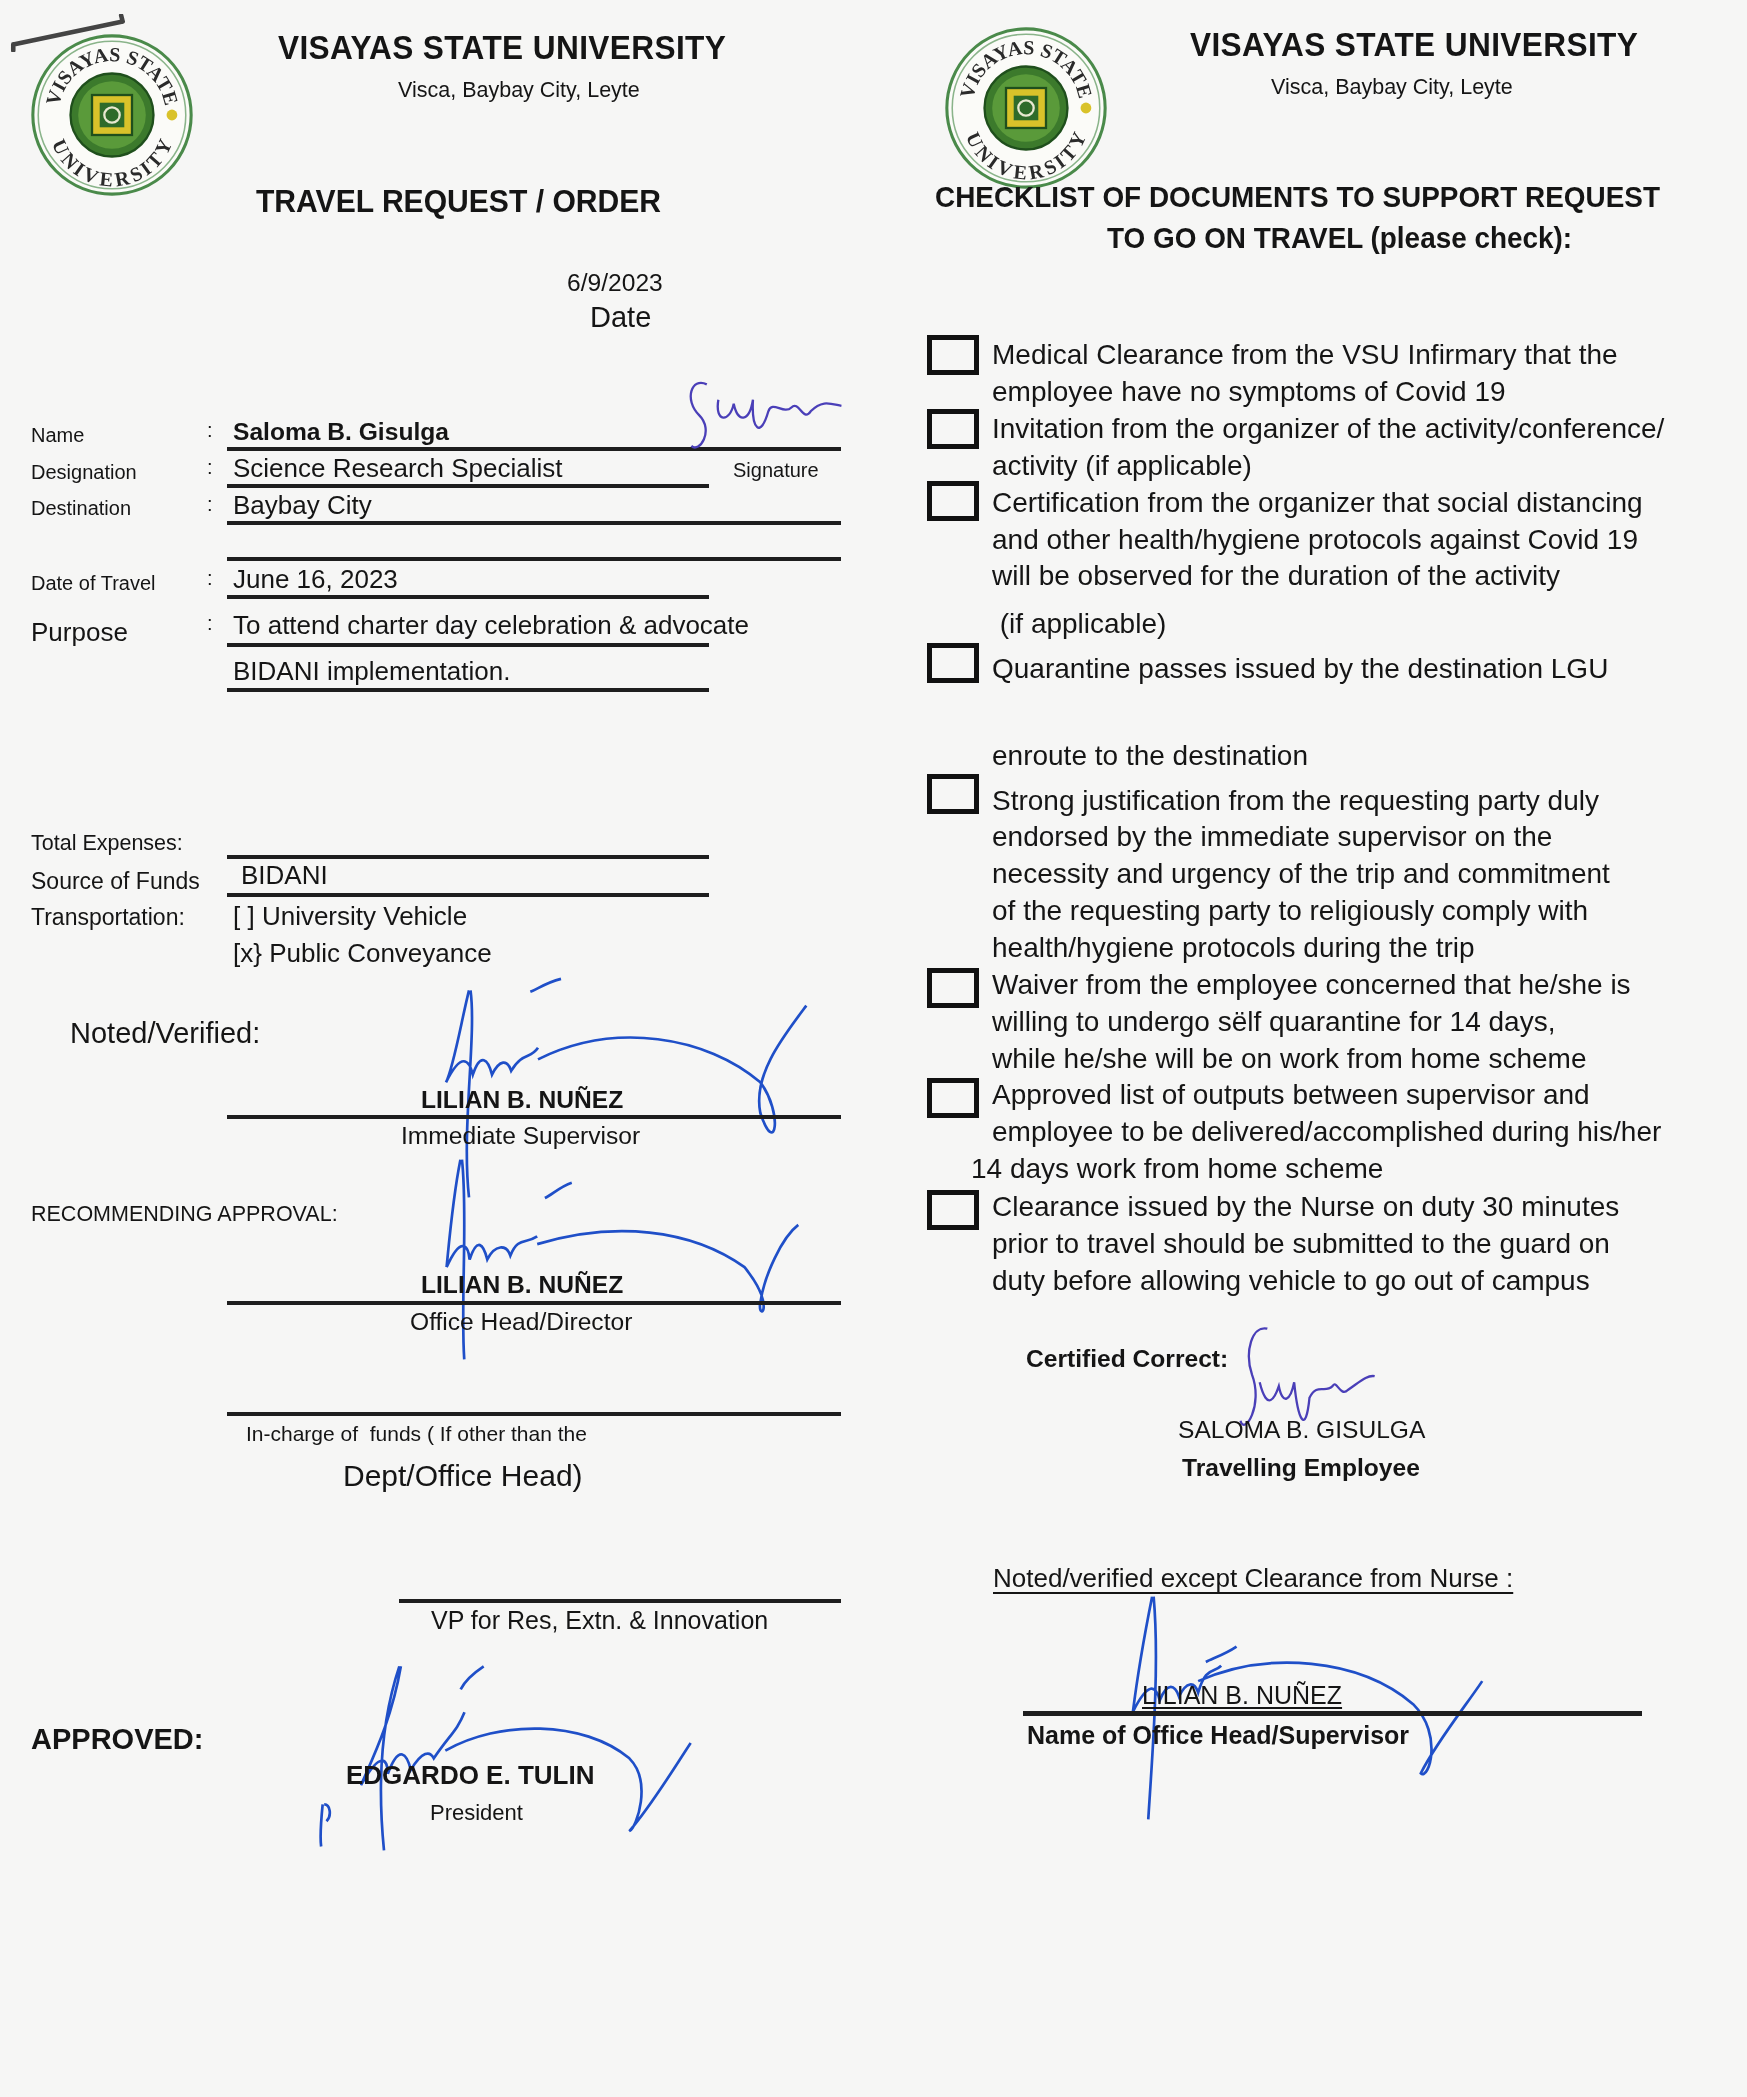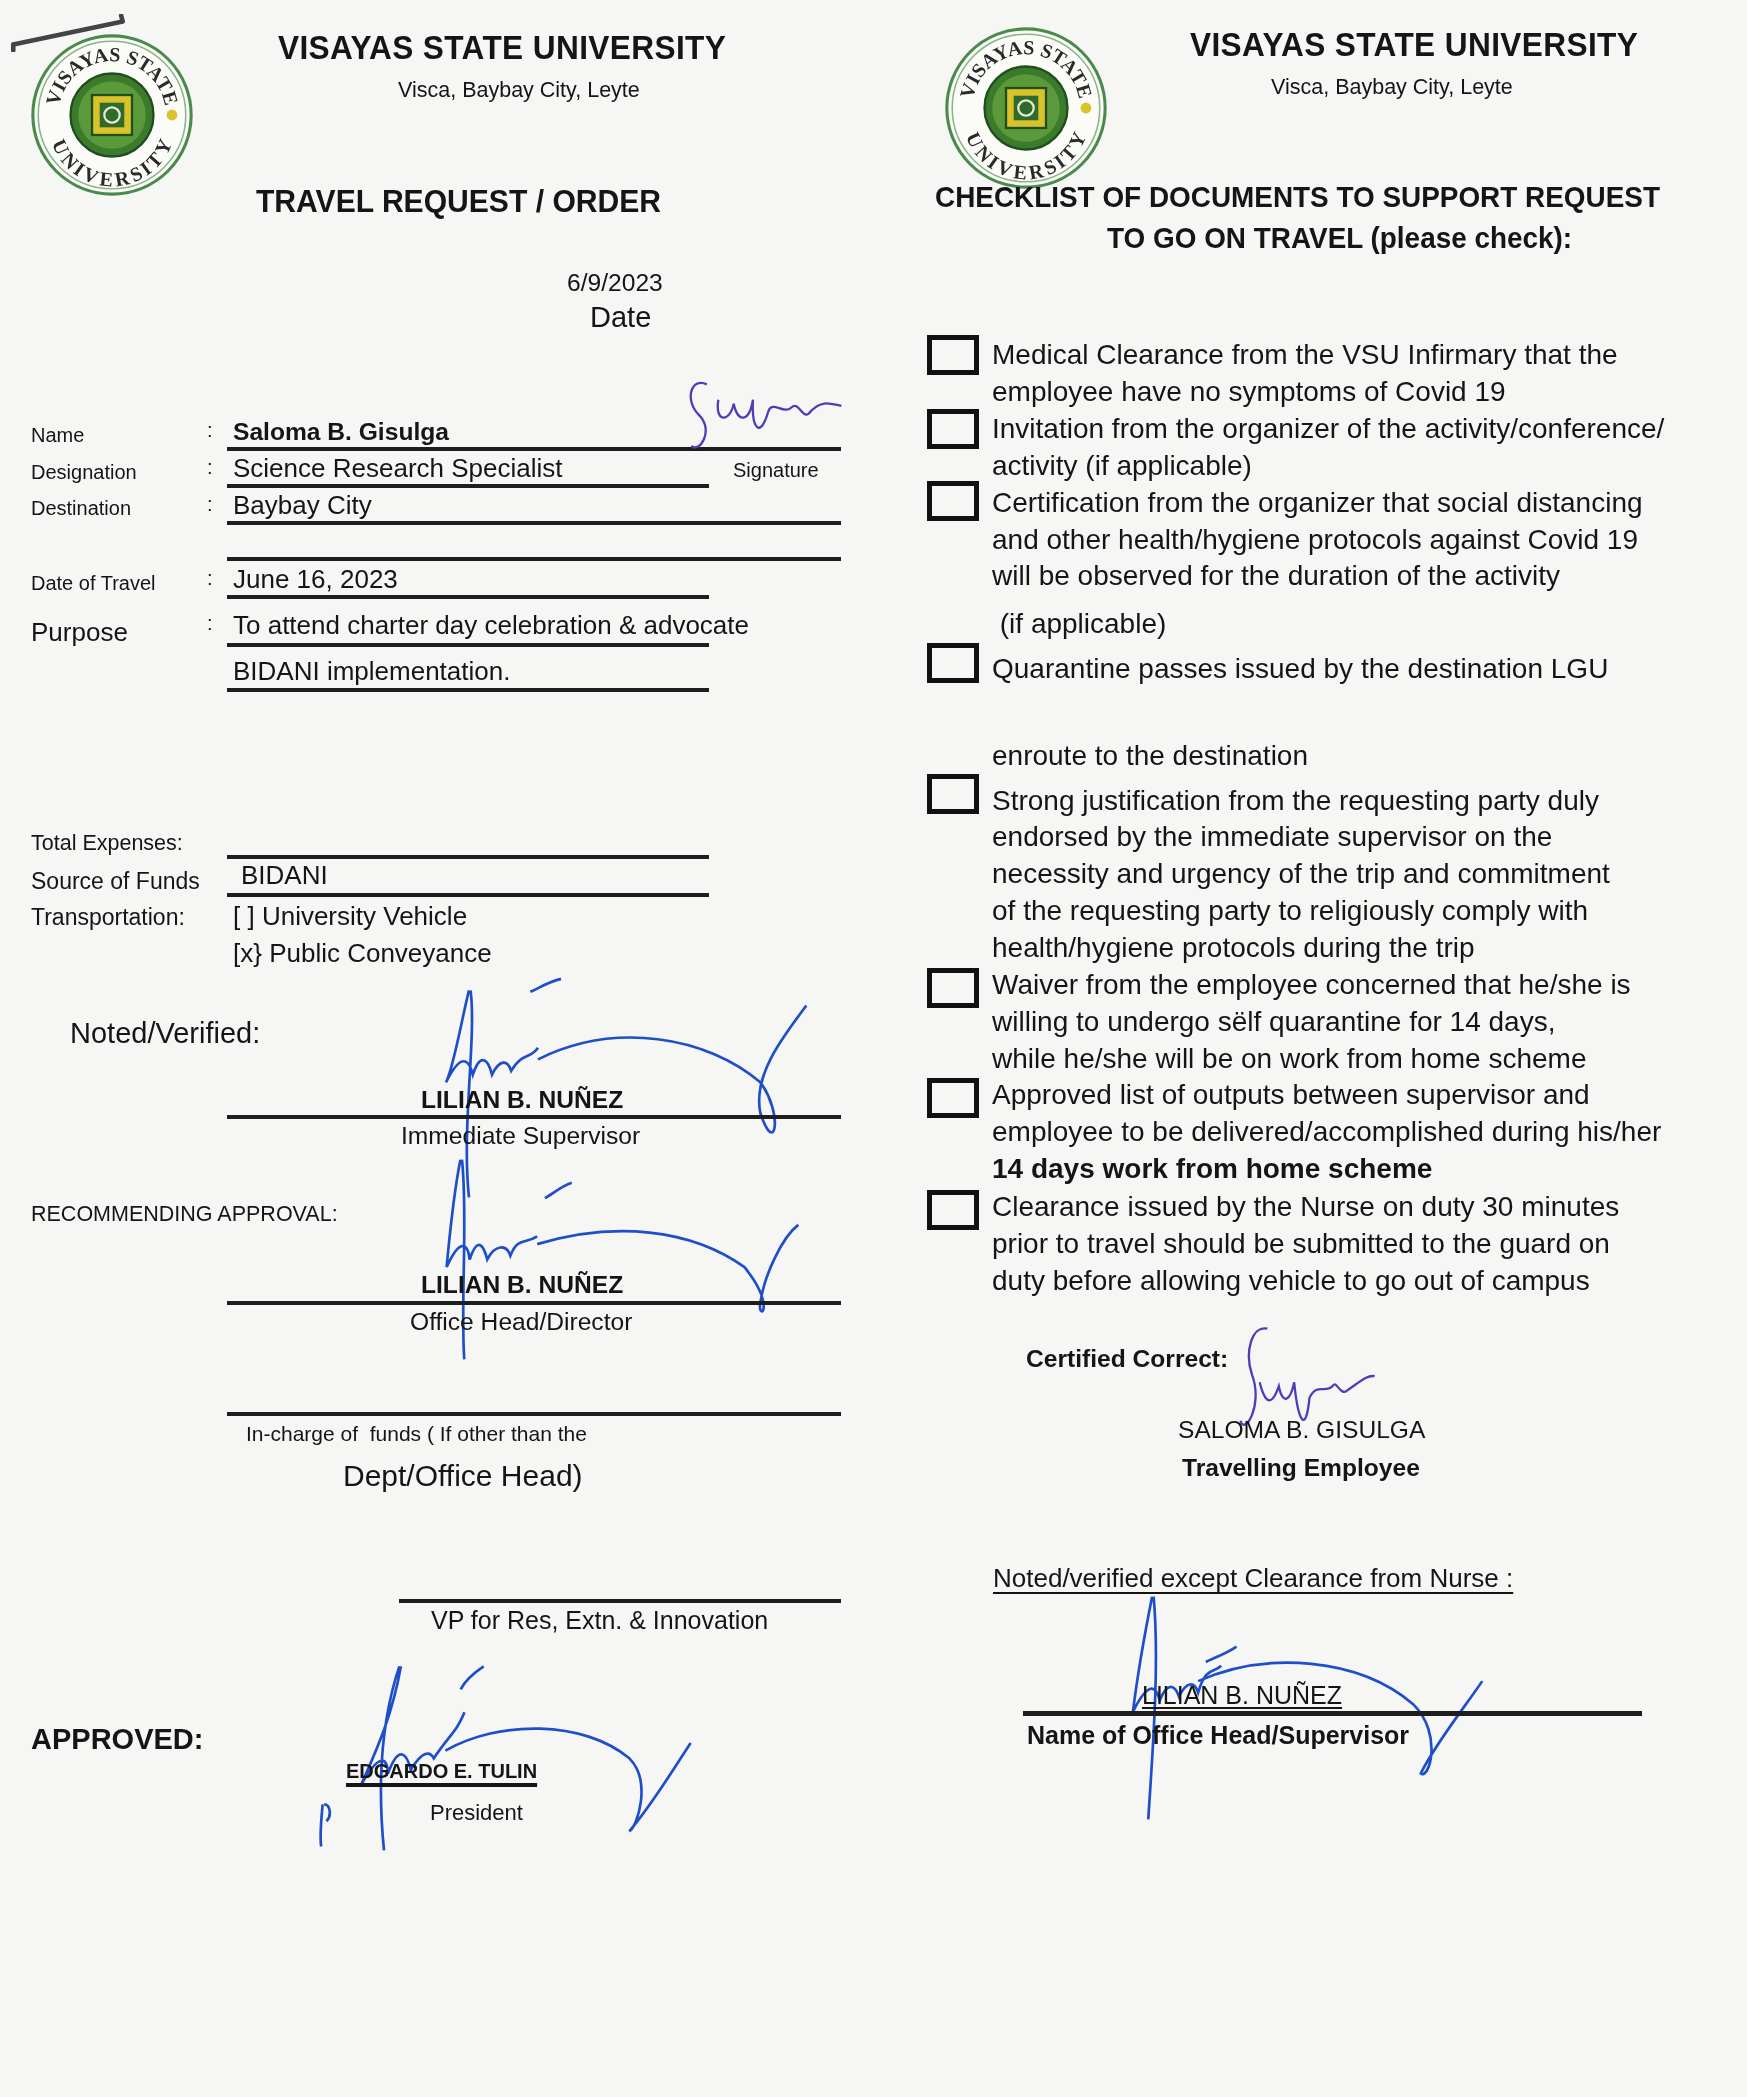--- a/index.html
+++ b/index.html
@@ -123,21 +123,21 @@
   <div class="abs" style="left:246px;top:1422px;font-size:21px;white-space:pre;">In-charge of  funds ( If other than the</div>
   <div class="abs" style="left:343px;top:1459px;font-size:30px;">Dept/Office Head)</div>
 
   <div class="line" style="left:399px;top:1599px;width:442px;"></div>
   <div class="abs" style="left:431px;top:1606px;font-size:25px;">VP for Res, Extn. &amp; Innovation</div>
 
   <div class="abs bold" style="left:31px;top:1723px;font-size:29px;">APPROVED:</div>
   <svg class="sig" style="left:307px;top:1651px;" width="476" height="207" viewBox="0 0 620 270">
     <path d="M20 200 C18 220 16 240 18 255 M22 200 C30 200 32 215 25 222 M120 20 C100 80 90 160 100 260 M122 20 C110 90 85 140 70 175 C95 130 105 140 105 160 C120 120 130 135 135 155 C150 130 160 130 165 140 C185 110 195 105 205 80 M230 20 C215 30 205 40 200 50 M180 130 C250 90 360 90 420 140 C450 170 430 230 420 235 C450 200 480 150 500 120" stroke="#1f4fc8" stroke-width="3.5" fill="none"></path>
   </svg>
-  <div class="abs bold" style="left:346px;top:1760px;font-size:20px;text-decoration:underline;text-decoration-thickness:3.8px;text-underline-offset:4.6px;">EDGARDO E. TULIN</div>
+  <div class="abs bold" style="left:346px;top:1760px;font-size:26px;text-decoration-thickness:3.8px;text-underline-offset:4.6px;">EDGARDO E. TULIN</div>
   <div class="abs" style="left:430px;top:1800px;font-size:22px;">President</div>
 </div>
 
 <div>
   <svg class="seal" style="left:943px;top:24.6px;" viewBox="0 0 216 216">
     <defs>
       <path id="topArcR" d="M38 108 A70 70 0 0 1 178 108"></path>
       <path id="botArcR" d="M44 118 A64 64 0 0 0 172 118"></path>
     </defs>
     <circle cx="108" cy="108" r="103" fill="#fbfbf8" stroke="#4a8a4a" stroke-width="4"></circle>
@@ -190,21 +190,21 @@
     <div class="chk-text" style="left:992px;top:929px;">health/hygiene protocols during the trip</div>
 
     <div class="chk-box" style="left:927px;top:968px;"></div>
     <div class="chk-text" style="left:992px;top:966px;">Waiver from the employee concerned that he/she is</div>
     <div class="chk-text" style="left:992px;top:1003px;">willing to undergo sëlf quarantine for 14 days,</div>
     <div class="chk-text" style="left:992px;top:1040px;">while he/she will be on work from home scheme</div>
 
     <div class="chk-box" style="left:927px;top:1078px;"></div>
     <div class="chk-text" style="left:992px;top:1076px;">Approved list of outputs between supervisor and</div>
     <div class="chk-text" style="left:992px;top:1113px;">employee to be delivered/accomplished during his/her</div>
-    <div class="chk-text" style="left:992px;top:1150px;font-weight:bold;">14 days work from home scheme</div>
+    <div class="chk-text" style="left:971px;top:1150px;">14 days work from home scheme</div>
 
     <div class="chk-box" style="left:927px;top:1190px;"></div>
     <div class="chk-text" style="left:992px;top:1188px;">Clearance issued by the Nurse on duty 30 minutes</div>
     <div class="chk-text" style="left:992px;top:1225px;">prior to travel should be submitted to the guard on</div>
     <div class="chk-text" style="left:992px;top:1262px;">duty before allowing vehicle to go out of campus</div>
   </div>
 
   <div class="abs bold" style="left:1026px;top:1345px;font-size:24.6px;">Certified Correct:</div>
   <svg class="sig" style="left:1221px;top:1321px;" width="177" height="138" viewBox="0 0 230 180">
     <path d="M60 10 C40 5 30 40 40 70 C55 110 30 150 25 130 M50 80 C60 120 70 100 75 85 C80 110 90 105 95 80 C100 130 110 150 115 100 C125 80 135 95 145 85 C150 75 155 100 165 90 C180 80 190 70 200 72" stroke="#4a3fb8" stroke-width="3" fill="none"></path>

